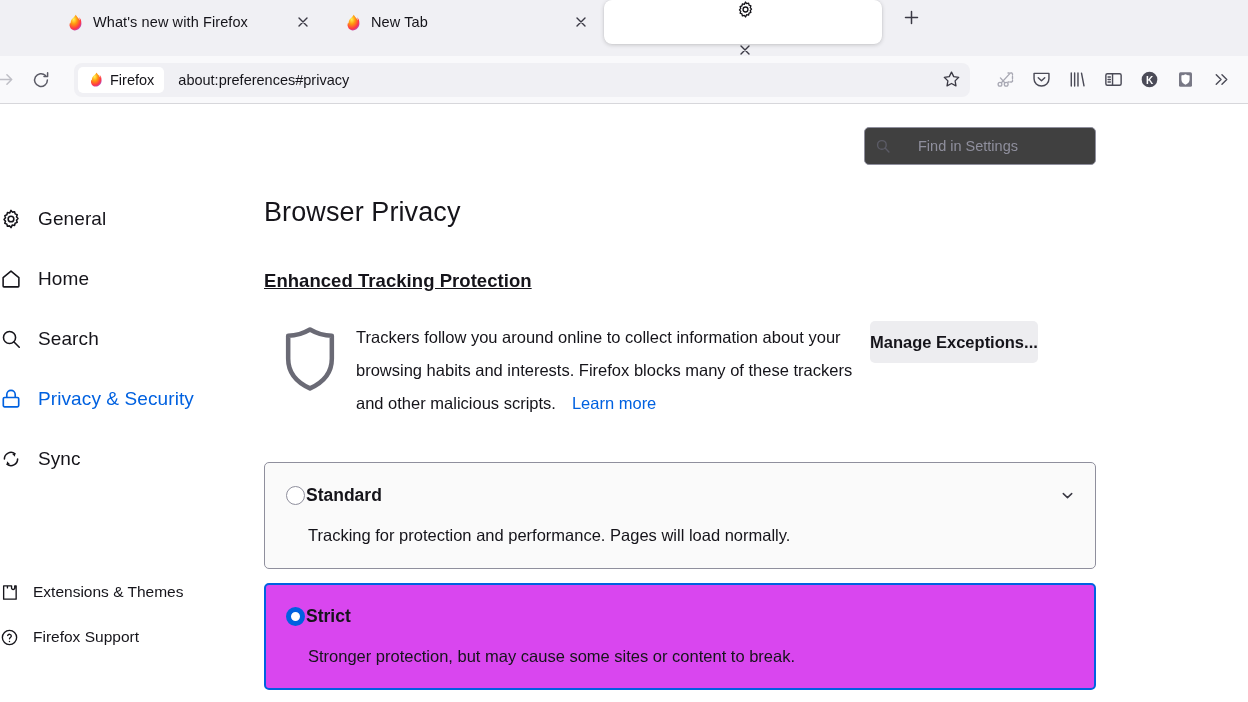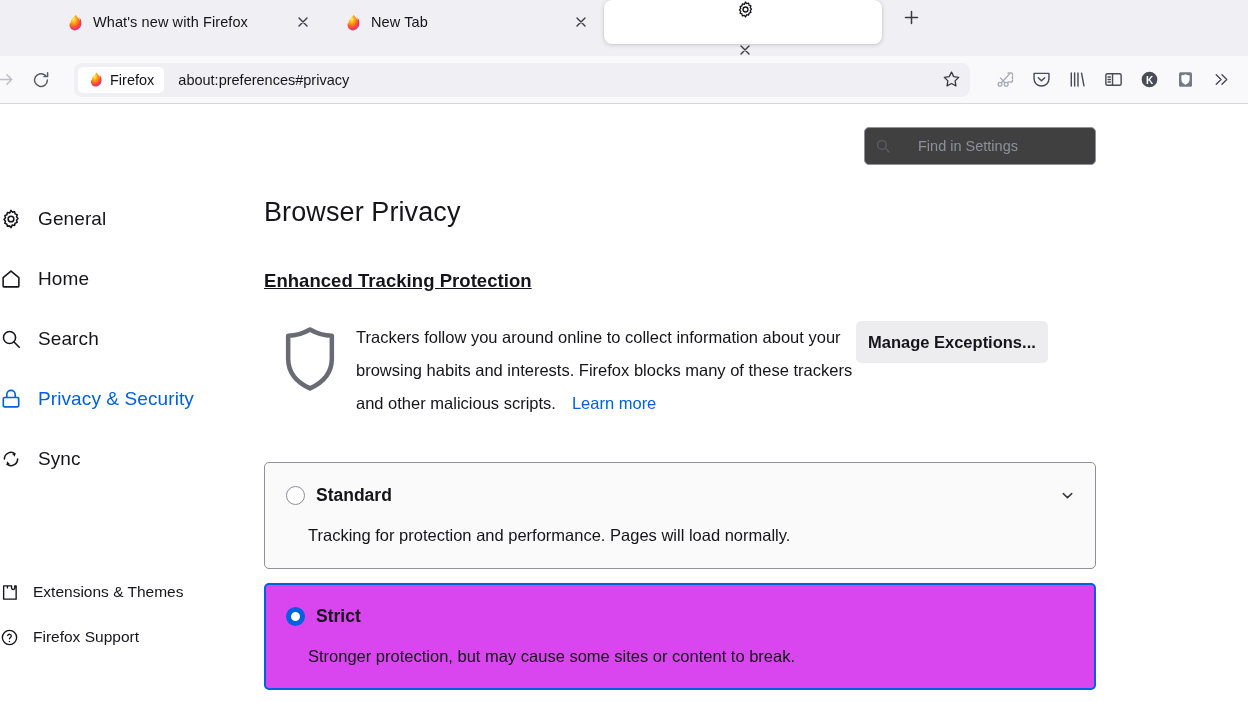--- a/index.html
+++ b/index.html
@@ -269,22 +269,23 @@
     line-height: 33px;
     color: #15141a;
   }
   .learn-more {
     color: #0061e0;
     margin-left: 16px;
     text-decoration: none;
   }
   .manage-btn {
     flex: none;
+    margin-left: 14px;
     height: 42px;
-    padding: 0 12px;
+    padding: 0 0;
     background: #ededf0;
     border: none;
     border-radius: 5px;
     font-family: inherit;
     font-size: 16.5px;
     font-weight: 700;
     color: #15141a;
     white-space: nowrap;
     display: flex;
     align-items: center;
@@ -301,21 +302,21 @@
     margin-bottom: 14px;
   }
   .opt-card.selected {
     background: #d946ef;
     border: 2px solid #0061e0;
     padding: 21px 23px 21px 20px;
   }
   .opt-head {
     display: flex;
     align-items: center;
-    gap: 11px;
+    gap: 1px;
   }
   .radio {
     width: 19px; height: 19px;
     flex: none;
     border-radius: 50%;
     border: 1.5px solid #8f8f9d;
     background: #ffffff;
   }
   .radio.checked {
     border: 5.5px solid #0061e0;

